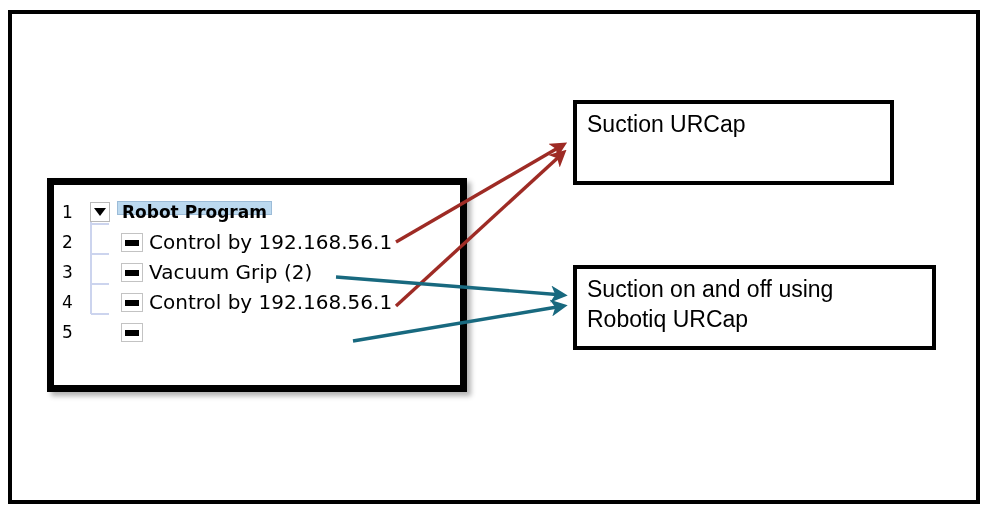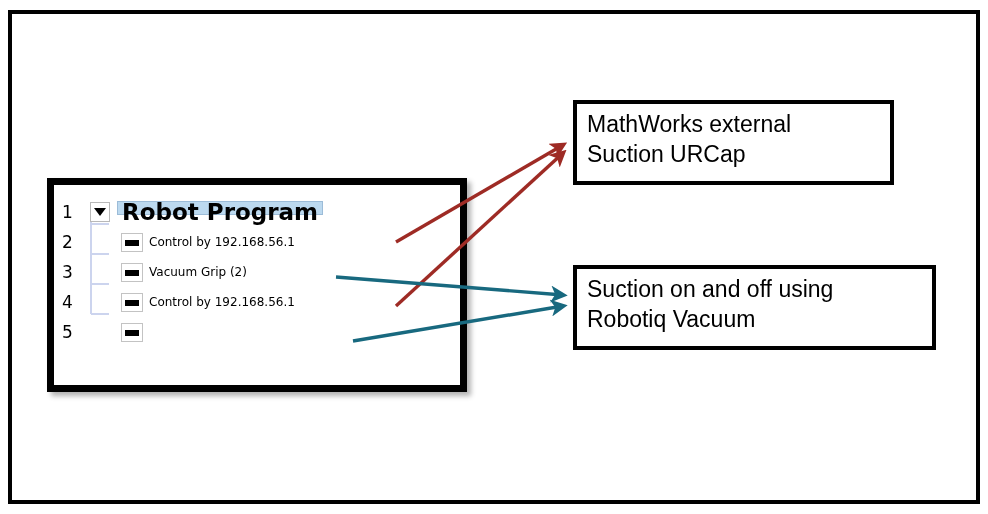--- a/index.html
+++ b/index.html
@@ -90,21 +90,21 @@
     border-top: 8px solid #000000;
   }
 
   .root-label {
     position: absolute;
     left: 63px;
     top: 2px;
     height: 14px;
     line-height: 21px;
     padding: 0 4px 0 4px;
-    font-size: 23px;
+    font-size: 17px;
     font-weight: bold;
     color: #000000;
     background: #bcd9ef;
     border: 1px solid #9cbcd8;
     box-sizing: border-box;
     white-space: nowrap;
   }
 
   
   .node-box {
@@ -124,21 +124,21 @@
     width: 14px;
     height: 6px;
     background: #000000;
   }
   .node-label {
     position: absolute;
     left: 95px;
     top: 0;
     height: 26px;
     line-height: 26px;
-    font-size: 12px;
+    font-size: 20px;
     color: #000000;
     white-space: nowrap;
   }
 
   
   #tree-lines {
     position: absolute;
     left: 0;
     top: 0;
     width: 100%;
@@ -240,27 +240,26 @@
         <span class="row-num">5</span>
         <span class="node-box">
           <span class="node-bar"></span>
         </span>
       </div>
 
     </div>
   </div>
 
   <div class="callout" id="callout-mathworks">
-    <div class="callout-line">MathWorks external</div>
     <div class="callout-line">Suction URCap</div>
   </div>
 
   <div class="callout" id="callout-suction">
     <div class="callout-line">Suction on and off using</div>
-    <div class="callout-line">Robotiq Vacuum</div>
+    <div class="callout-line">Robotiq URCap</div>
   </div>
 
   <svg id="arrows" viewBox="0 0 988 514">
     <defs>
       <marker id="head-red" markerWidth="5" markerHeight="5" refX="3.6" refY="2.5" orient="auto" markerUnits="strokeWidth">
         <path d="M0,0 L5,2.5 L0,5 L1.3,2.5 Z" fill="#9e2b25"></path>
       </marker>
       <marker id="head-teal" markerWidth="5" markerHeight="5" refX="3.6" refY="2.5" orient="auto" markerUnits="strokeWidth">
         <path d="M0,0 L5,2.5 L0,5 L1.3,2.5 Z" fill="#18697f"></path>
       </marker>

